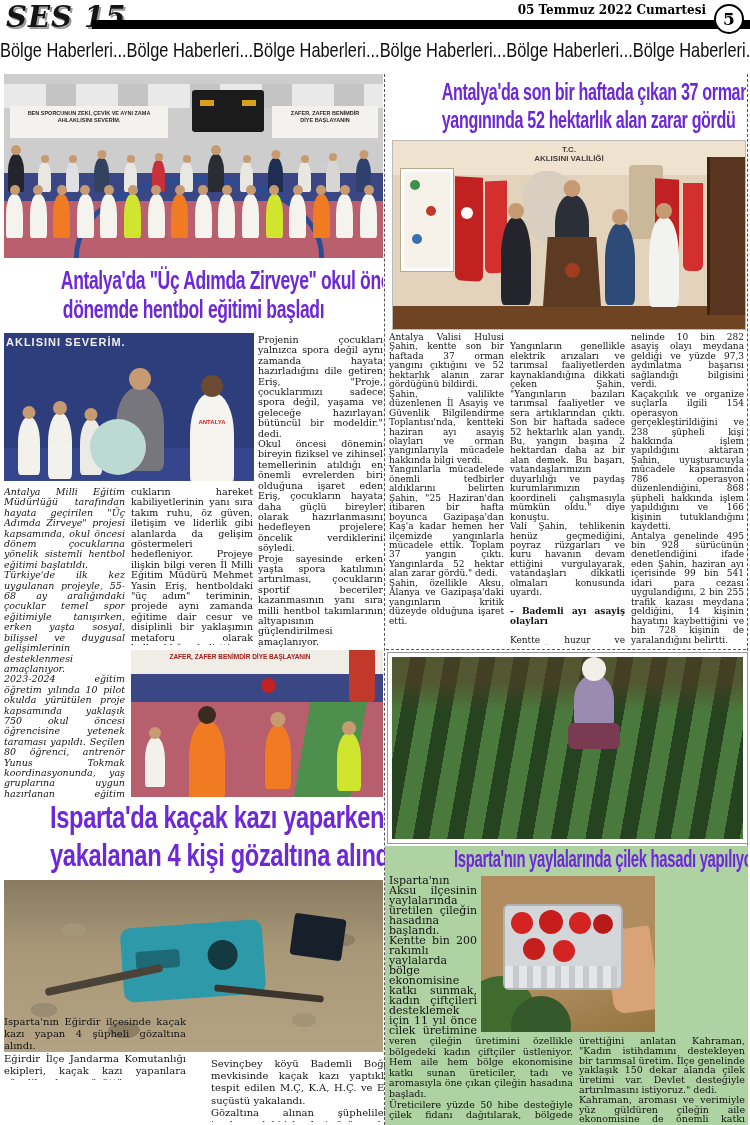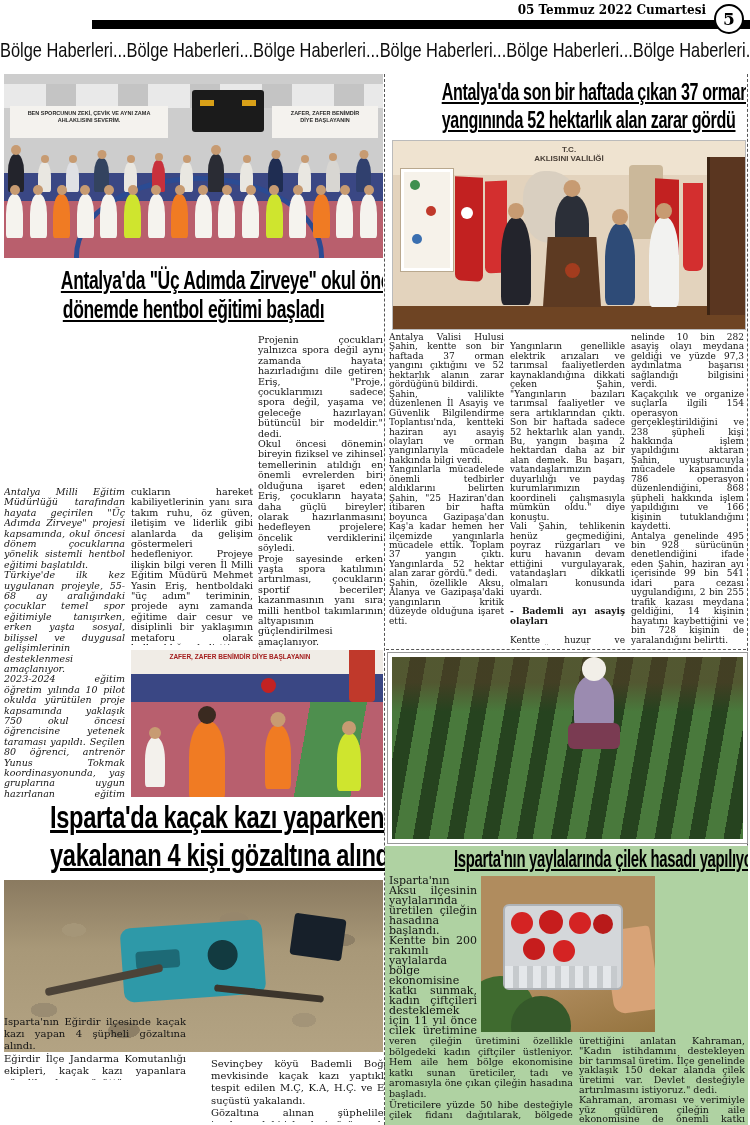--- a/index.html
+++ b/index.html
@@ -12,21 +12,21 @@
   #topbar{left:92px;top:20px;right:0;height:9px;background:#000;}
   #date{right:44px;top:3px;font-family:"DejaVu Serif",serif;font-weight:bold;font-size:12px;color:#000;}
   #pagenum{right:6px;top:4px;width:26px;height:26px;border-radius:50%;background:#fff;
            border:2px solid #000;text-align:center;line-height:26px;font-weight:bold;
            font-size:17px;font-family:"DejaVu Serif",serif;z-index:3;}
   #ticker{left:0;top:38px;width:750px;height:26px;overflow:hidden;}
   #ticker span{display:inline-block;white-space:nowrap;transform:scaleX(0.78);transform-origin:0 50%;
         font-family:"Liberation Sans",sans-serif;font-size:21px;color:#0d0d0d;}
   
   .headline{overflow:hidden;text-align:center;font-family:"Liberation Sans",sans-serif;
-            font-weight:700;color:#000000;text-decoration:underline;}
+            font-weight:700;color:#6d28d9;}
   .hl{display:block;white-space:nowrap;transform:scaleX(var(--sx,0.75));letter-spacing:-0.5px;}
   
   .col{position:absolute;font-family:"DejaVu Serif",serif;color:#141414;text-align:justify;
        white-space:pre-line;overflow:hidden;}
   .colL{font-size:9.5px;line-height:10.4px;}
   .colR{font-size:9px;line-height:9.45px;}
   .colK{font-size:10px;line-height:12.2px;}
   .colS{font-size:11px;line-height:10px;}
   .blockpart{display:block;white-space:pre-line;text-align:justify;}
   .subhead{font-weight:bold;}
@@ -38,20 +38,21 @@
   .dashh{position:absolute;height:0;border-top:1px dashed #555;}
   .phototext{position:absolute;font-family:"Liberation Sans",sans-serif;font-weight:bold;
              color:#2a2a2a;text-align:center;white-space:pre-line;}
   #greenbox{background:#afd2a2;}
 </style>
 </head>
 <body>
 
 <div id="page">
 
+  <div class="abs" id="logo">SES 15</div>
   <div class="abs" id="topbar"></div>
   <div class="abs" id="date">05 Temmuz 2022 Cumartesi</div>
   <div class="abs" id="pagenum">5</div>
   <div class="abs" id="ticker"><span>Bölge Haberleri...Bölge Haberleri...Bölge Haberleri...Bölge Haberleri...Bölge Haberleri...Bölge Haberleri...</span></div>
 
   <div class="dashv" style="left:384px;top:74px;height:1051px;"></div>
   <div class="dashv" style="left:747px;top:74px;height:1051px;"></div>
   <div class="dashh" style="left:386px;top:649px;width:360px;"></div>
 
   <div class="photo" id="photoA" style="left:4px;top:74px;width:379px;height:184px;background:linear-gradient(180deg,#cdcdcd 0 54%,#3a4784 54% 69%,#b95f6d 69% 100%);">
@@ -154,20 +155,40 @@
           <div class="head" style="width: 10px; height: 10px; top: -9px;"></div>
         </div>
       </div>
   </div>
 
   <div class="abs headline" style="left:4px;top:262px;width:379px;height:64px;padding-top:4px;">
     <span class="hl" style="--sx:0.70;font-size:25px;line-height:29px;">Antalya'da "Üç Adımda Zirveye" okul öncesi</span>
     <span class="hl" style="--sx:0.70;font-size:25px;line-height:29px;">dönemde hentbol eğitimi başladı</span>
   </div>
 
+  <div class="photo" id="photoB" style="left:4px;top:333px;width:250px;height:148px;background:linear-gradient(180deg,#2e3d7b 0 78%,#35468c 78% 100%);">
+    <div class="phototext" style="left:2px;top:3px;width:180px;font-size:11px;letter-spacing:1px;color:#f0efec;text-align:left;">AKLISINI SEVERİM.</div>
+    <div class="fig" style="left:14px;bottom:6px;width:22px;height:58px;background:#f3f1ec;">
+        <div class="head" style="width:13px;height:13px;top:-11px;"></div>
+      </div>
+    <div class="fig" style="left:44px;bottom:2px;width:24px;height:66px;background:#f3f1ec;">
+        <div class="head" style="width:14px;height:14px;top:-12px;"></div>
+      </div>
+    <div class="fig" style="left:76px;bottom:6px;width:22px;height:56px;background:#eceae4;">
+        <div class="head" style="width:13px;height:13px;top:-11px;"></div>
+      </div>
+    <div class="fig" style="left:112px;bottom:10px;width:48px;height:84px;background:#76767c;">
+        <div class="head" style="width:22px;height:22px;top:-19px;"></div>
+      </div>
+    <div class="abs" style="left:86px;bottom:6px;width:56px;height:56px;border-radius:50%;background:#bcd9d2;"></div>
+    <div class="fig" style="left:186px;bottom:-4px;width:44px;height:92px;background:#f6f4ef;">
+      <div class="head" style="width:22px;height:22px;top:-18px;background:#6b4a33;"></div>
+      <div class="phototext" style="left:0;top:26px;width:44px;font-size:6px;color:#c22;">ANTALYA</div>
+    </div>
+  </div>
 
   <div class="col colL" style="left:4px;top:487px;width:121px;height:312px;font-style:italic;">Antalya Milli Eğitim Müdürlüğü tarafından hayata geçirilen "Üç Adımda Zirveye" projesi kapsamında, okul öncesi dönem çocuklarına yönelik sistemli hentbol eğitimi başlatıldı.
 Türkiye'de ilk kez uygulanan projeyle, 55-68 ay aralığındaki çocuklar temel spor eğitimiyle tanışırken, erken yaşta sosyal, bilişsel ve duygusal gelişimlerinin desteklenmesi amaçlanıyor.
 2023-2024 eğitim öğretim yılında 10 pilot okulda yürütülen proje kapsamında yaklaşık 750 okul öncesi öğrencisine yetenek taraması yapıldı. Seçilen 80 öğrenci, antrenör Yunus Tokmak koordinasyonunda, yaş gruplarına uygun hazırlanan eğitim programı çerçevesinde hentbol branşına özgü temel becerileri öğreniyor. Eğitimler kapsamında ço-</div>
   <div class="col colL" style="left:131px;top:487px;width:122px;height:158px;">cukların hareket kabiliyetlerinin yanı sıra takım ruhu, öz güven, iletişim ve liderlik gibi alanlarda da gelişim göstermeleri hedefleniyor. Projeye ilişkin bilgi veren İl Milli Eğitim Müdürü Mehmet Yasin Eriş, hentboldaki "üç adım" teriminin, projede aynı zamanda eğitime dair cesur ve disiplinli bir yaklaşımın metaforu olarak kullanıldığını belirtti.</div>
   <div class="col colL" style="left:258px;top:335px;width:125px;height:312px;">Projenin çocukları yalnızca spora değil aynı zamanda hayata hazırladığını dile getiren Eriş, "Proje, çocuklarımızı sadece spora değil, yaşama ve geleceğe hazırlayan bütüncül bir modeldir." dedi.
 Okul öncesi dönemin bireyin fiziksel ve zihinsel temellerinin atıldığı en önemli evrelerden biri olduğuna işaret eden Eriş, çocukların hayata daha güçlü bireyler olarak hazırlanmasını hedefleyen projelere öncelik verdiklerini söyledi.
 Proje sayesinde erken yaşta spora katılımın artırılması, çocukların sportif beceriler kazanmasının yanı sıra milli hentbol takımlarının altyapısının güçlendirilmesi amaçlanıyor.
 İl Milli Eğitim Müdürlüğü, ilerleyen süreçte projeyi daha fazla okulda uygulamayı planlıyor. AA</div>
 

